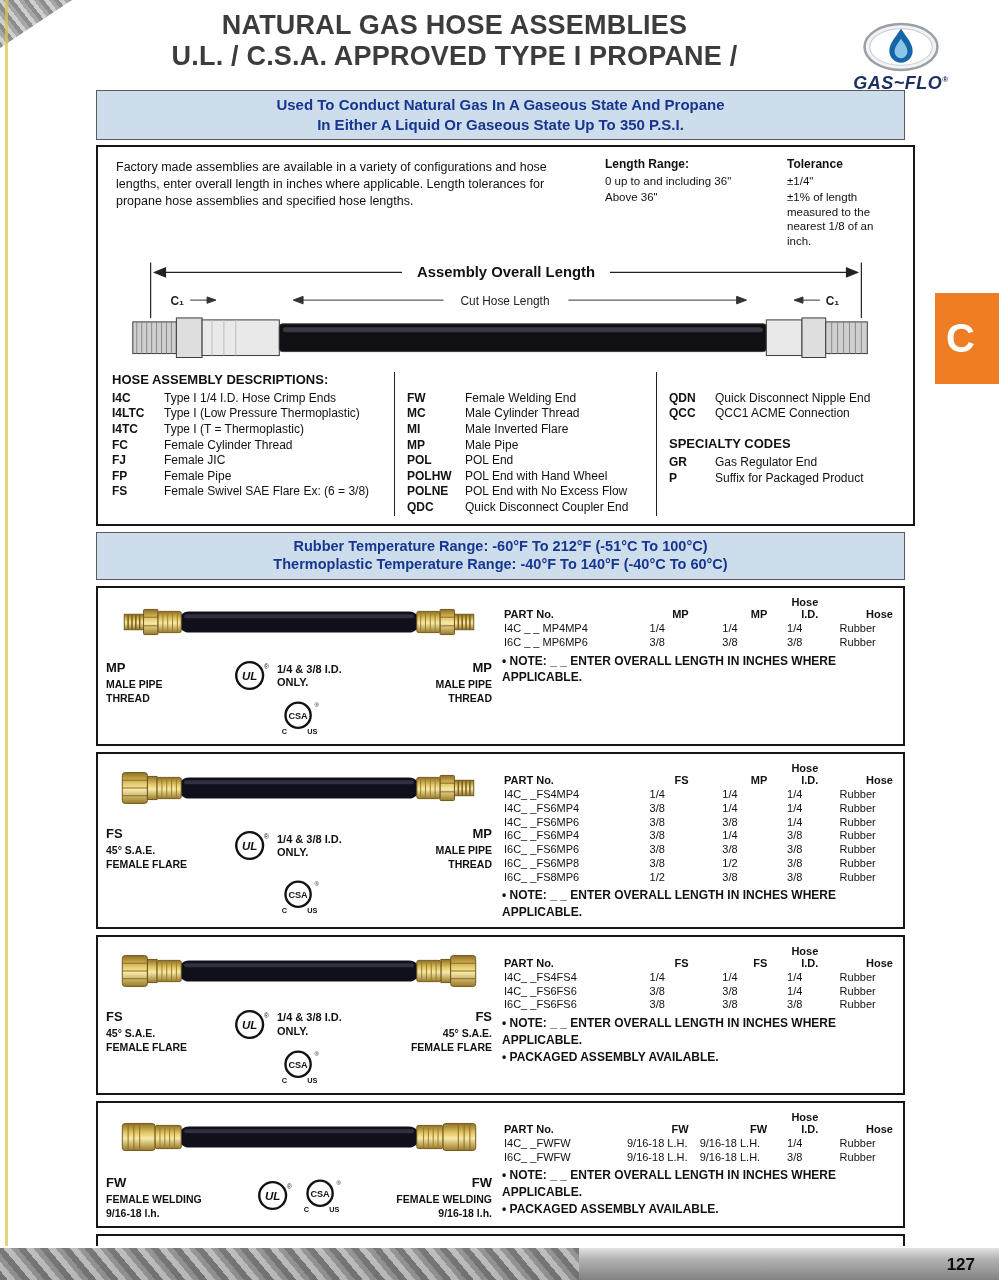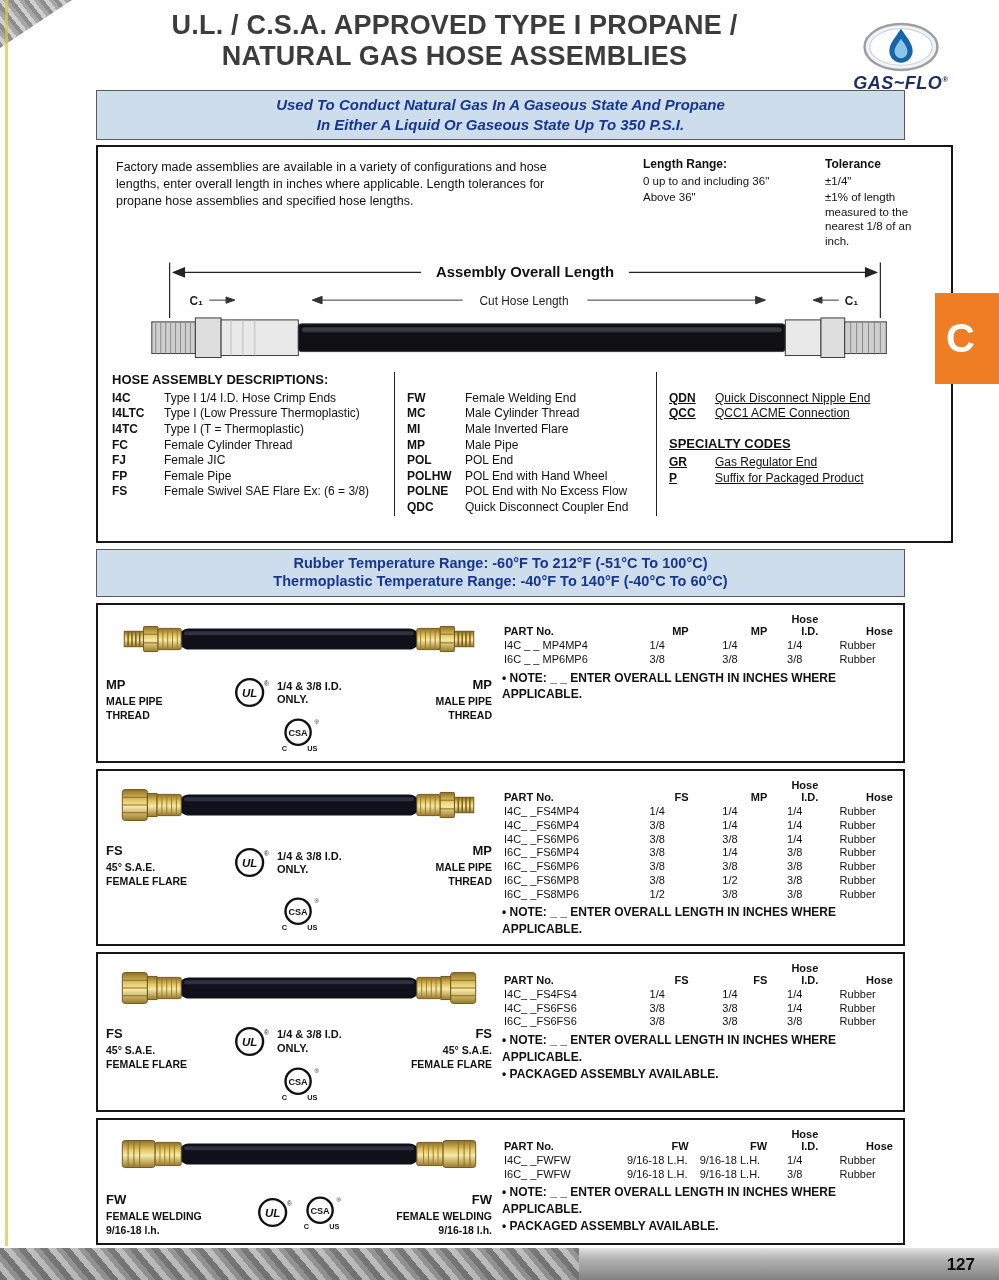--- a/index.html
+++ b/index.html
@@ -17,38 +17,38 @@
   .masthead{position:relative;padding-top:10px;height:86px;}
   .title{margin:0 150px 0 60px;text-align:center;font-size:27px;font-weight:bold;color:#3c3c3c;line-height:1.16;letter-spacing:.2px;}
   .brand{position:absolute;right:48px;top:22px;width:100px;text-align:center;}
   .brand svg{width:80px;height:50px;display:block;margin:0 auto;}
   .brand-text{font-size:18px;font-weight:bold;font-style:italic;color:#1c2f63;letter-spacing:.5px;margin-top:1px;}
   .brand-text sup{font-size:8px;font-style:normal;}
 
   
   .banner{margin:4px 94px 0 96px;background:#cdddeb;border:1px solid #5a5a5a;
     text-align:center;color:#17368f;font-weight:bold;padding:4px 0 5px;line-height:1.3;}
-  .banner.usage{font-size:15px;font-style:italic;}
+  .banner.usage{font-size:15px;}
   .banner.temp{margin-top:6px;font-size:14.5px;}
 
   
-  .mainbox{margin:5px 46px 0 96px;border:2px solid #161616;padding:10px 14px 25px;}
+  .mainbox{margin:5px 84px 0 96px;border:2px solid #161616;padding:10px 14px 8px;}
   .intro-row{display:flex;justify-content:space-between;}
   .intro{width:468px;font-size:12.5px;line-height:1.35;margin:2px 0 0 4px;}
   .tol-grid{display:grid;grid-template-columns:158px 108px;column-gap:24px;row-gap:2px;
     text-align:left;font-size:11.5px;line-height:1.25;margin:0 4px 0 0;}
   .tg-head{font-weight:bold;font-size:12px;}
   .diagram{margin:8px auto 4px;width:782px;}
   .diagram svg{display:block;width:782px;height:110px;}
 
   .descriptions{display:flex;margin-top:6px;font-size:12px;}
   .descriptions h3{font-size:13px;margin:0 0 4px;}
   .dcol.c1{width:282px;}
   .dcol.c2{width:262px;border-left:1px solid #222;padding-left:12px;padding-top:19px;}
-  .dcol.c3{flex:1;border-left:1px solid #222;padding-left:12px;padding-top:19px;text-decoration:underline;}
+  .dcol.c3{flex:1;border-left:1px solid #222;padding-left:12px;padding-top:19px;}
   .dcol.c3 h3{margin:14px 0 4px;}
   .desc-row{display:flex;line-height:1.3;}
   .desc-row .code{width:52px;font-weight:bold;flex-shrink:0;}
   .dcol.c2 .desc-row .code{width:58px;}
   .dcol.c3 .desc-row .code{width:46px;}
 
   
   .product{margin:6px 94px 0 96px;border:2px solid #161616;display:flex;padding:5px 8px 6px;}
   .left-pane{width:386px;display:flex;flex-direction:column;}
   .hose{height:56px;margin:1px 0 3px;}
@@ -87,22 +87,22 @@
 </style>
 </head>
 <body>
 
 <div class="sheet">
   <div class="corner-decor"></div>
   <div class="left-edge"></div>
 
   <header class="masthead">
     <div class="title">
+      <div>NATURAL GAS HOSE ASSEMBLIES</div>
       <div>U.L. / C.S.A. APPROVED TYPE I PROPANE /</div>
-      <div>NATURAL GAS HOSE ASSEMBLIES</div>
     </div>
     <div class="brand">
       <svg viewBox="0 0 76 48">
         <ellipse cx="38" cy="24" rx="35" ry="22" fill="#f2f3f4" stroke="#9aa0a6" stroke-width="2.4"></ellipse>
         <ellipse cx="38" cy="24" rx="30" ry="17.5" fill="#ffffff" stroke="#c8cdd2" stroke-width="1"></ellipse>
         <path d="M38 6.5 C32 15.5 26.8 20.8 26.8 27.8 a11.2 11.2 0 0 0 22.4 0 C49.2 20.8 44 15.5 38 6.5 Z" fill="#1565a8"></path>
         <path d="M38 16 C34.4 21 31.8 24.6 31.8 28.6 a6.2 6.2 0 0 0 12.4 0 C44.2 24.6 41.6 21 38 16 Z" fill="#8ec6e8"></path>
       </svg>
       <div class="brand-text"><span>GAS~FLO</span><sup>®</sup></div>
     </div>

